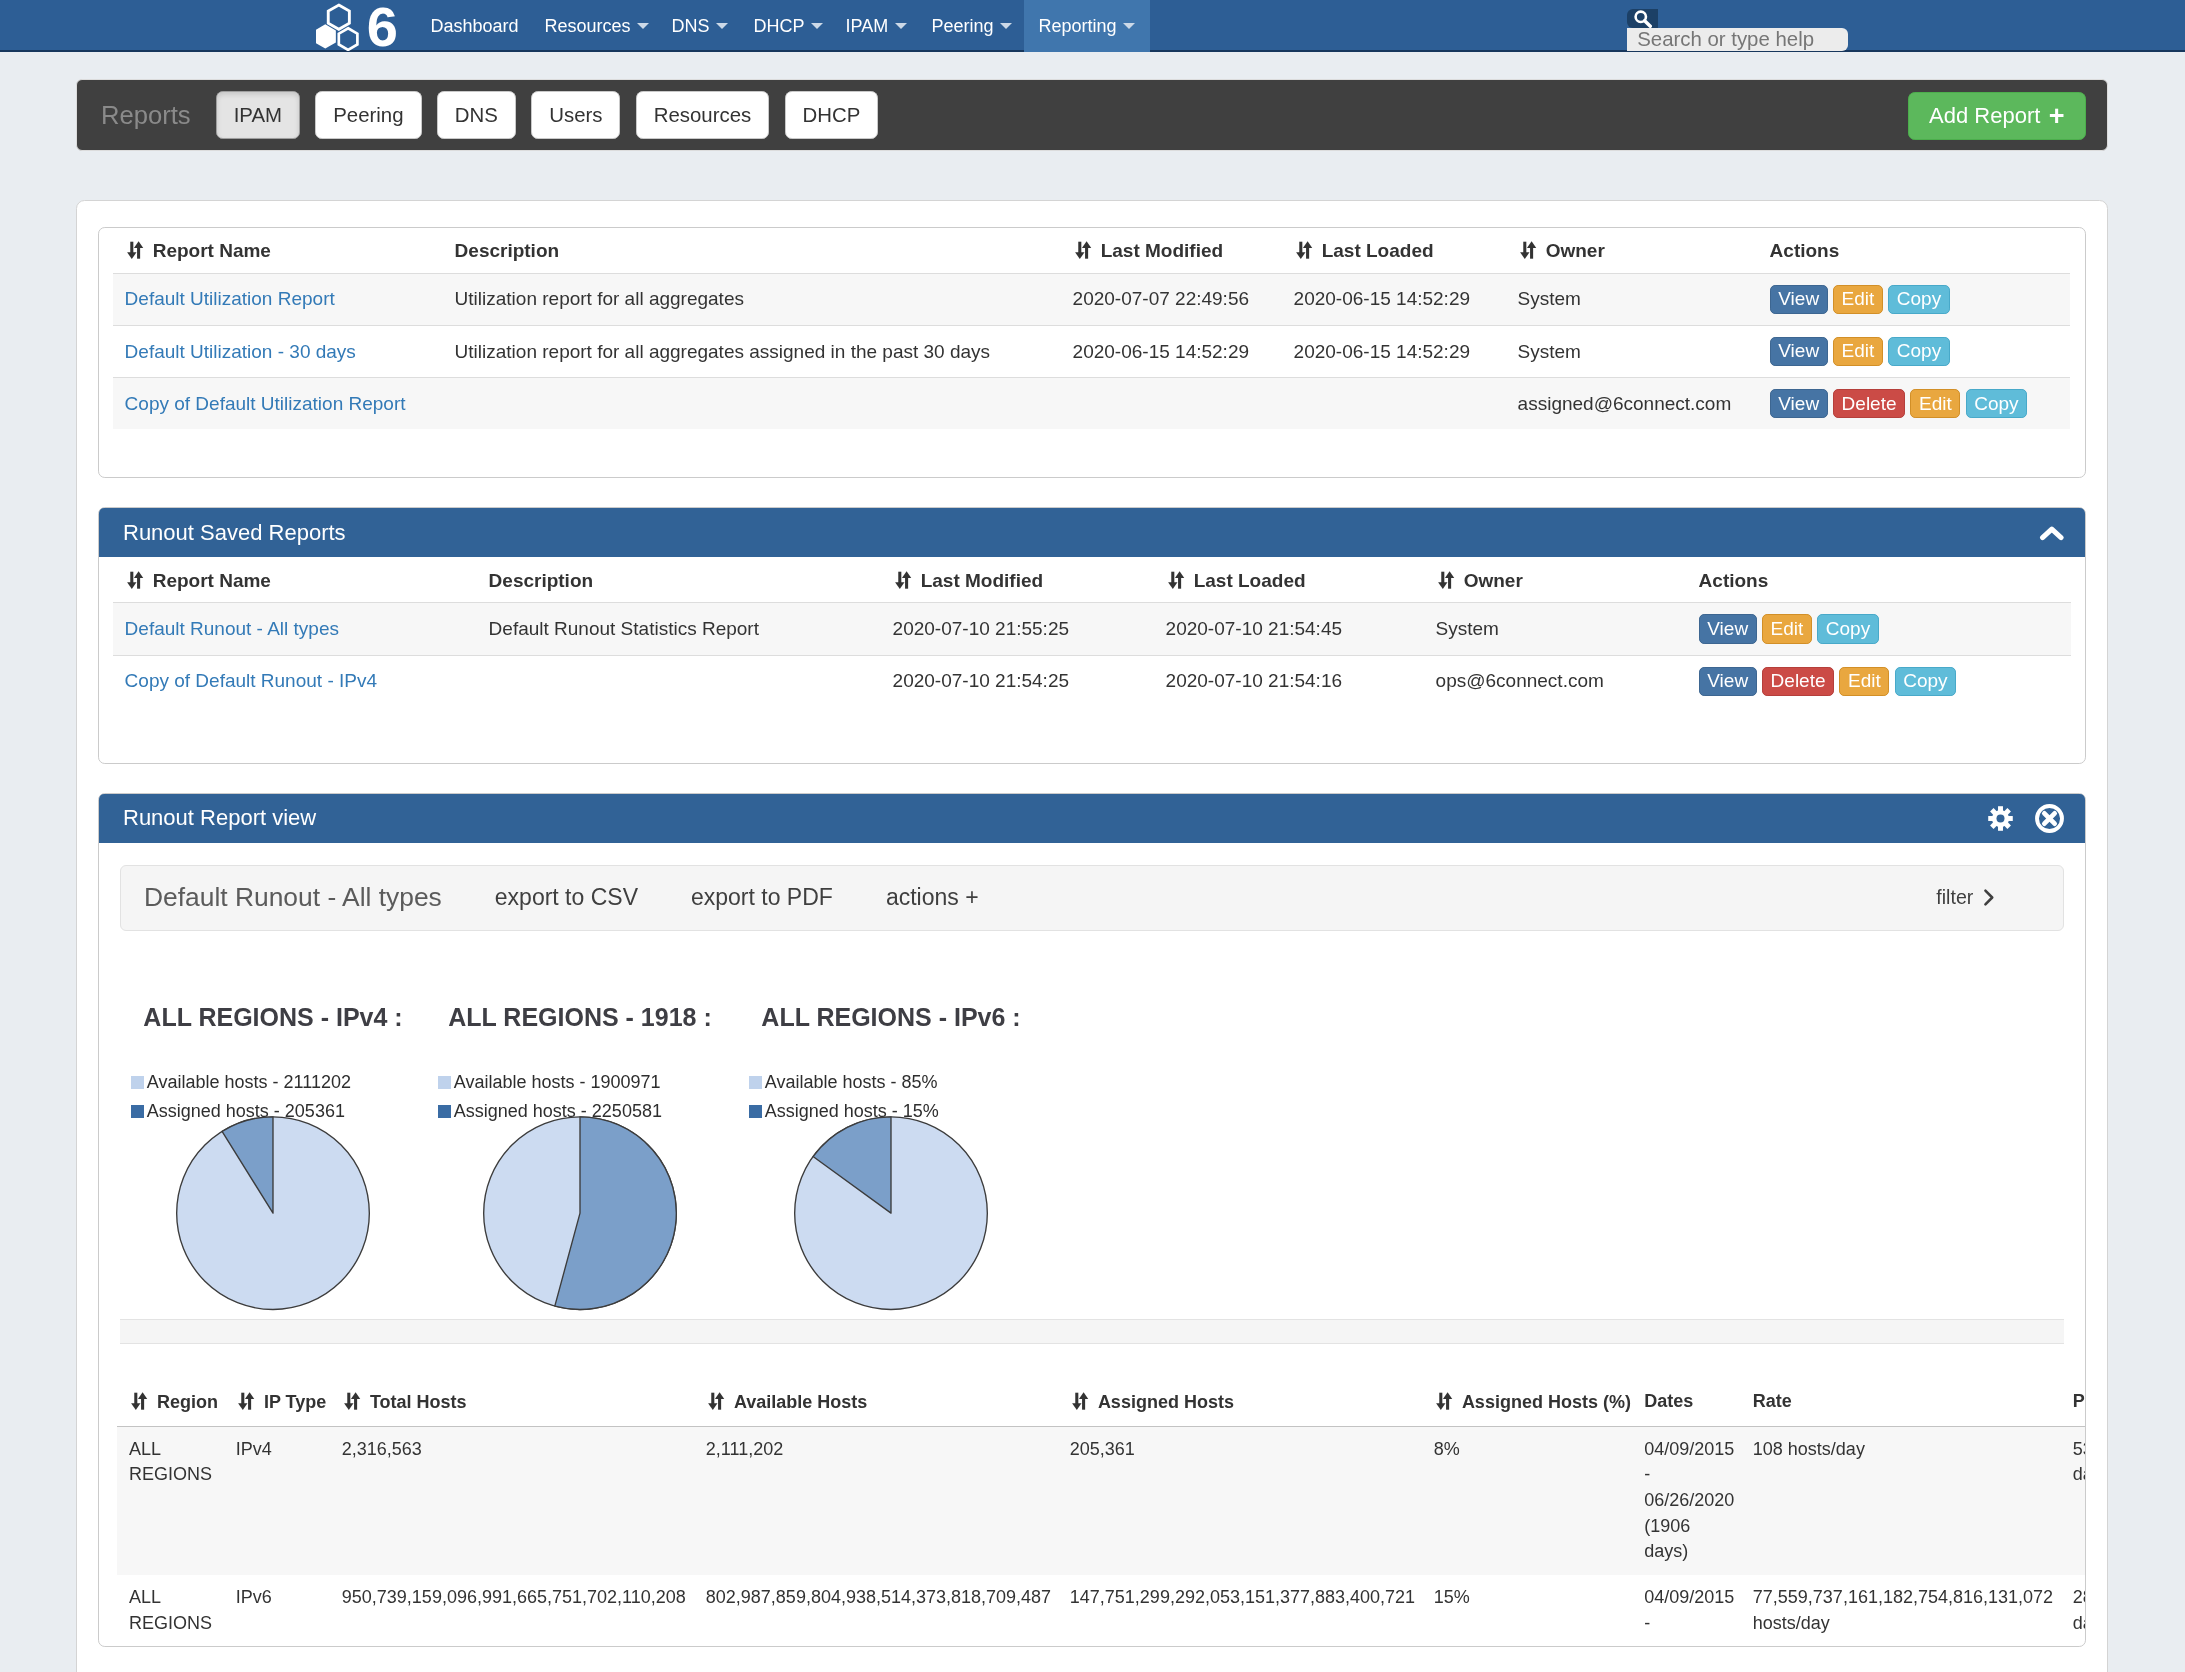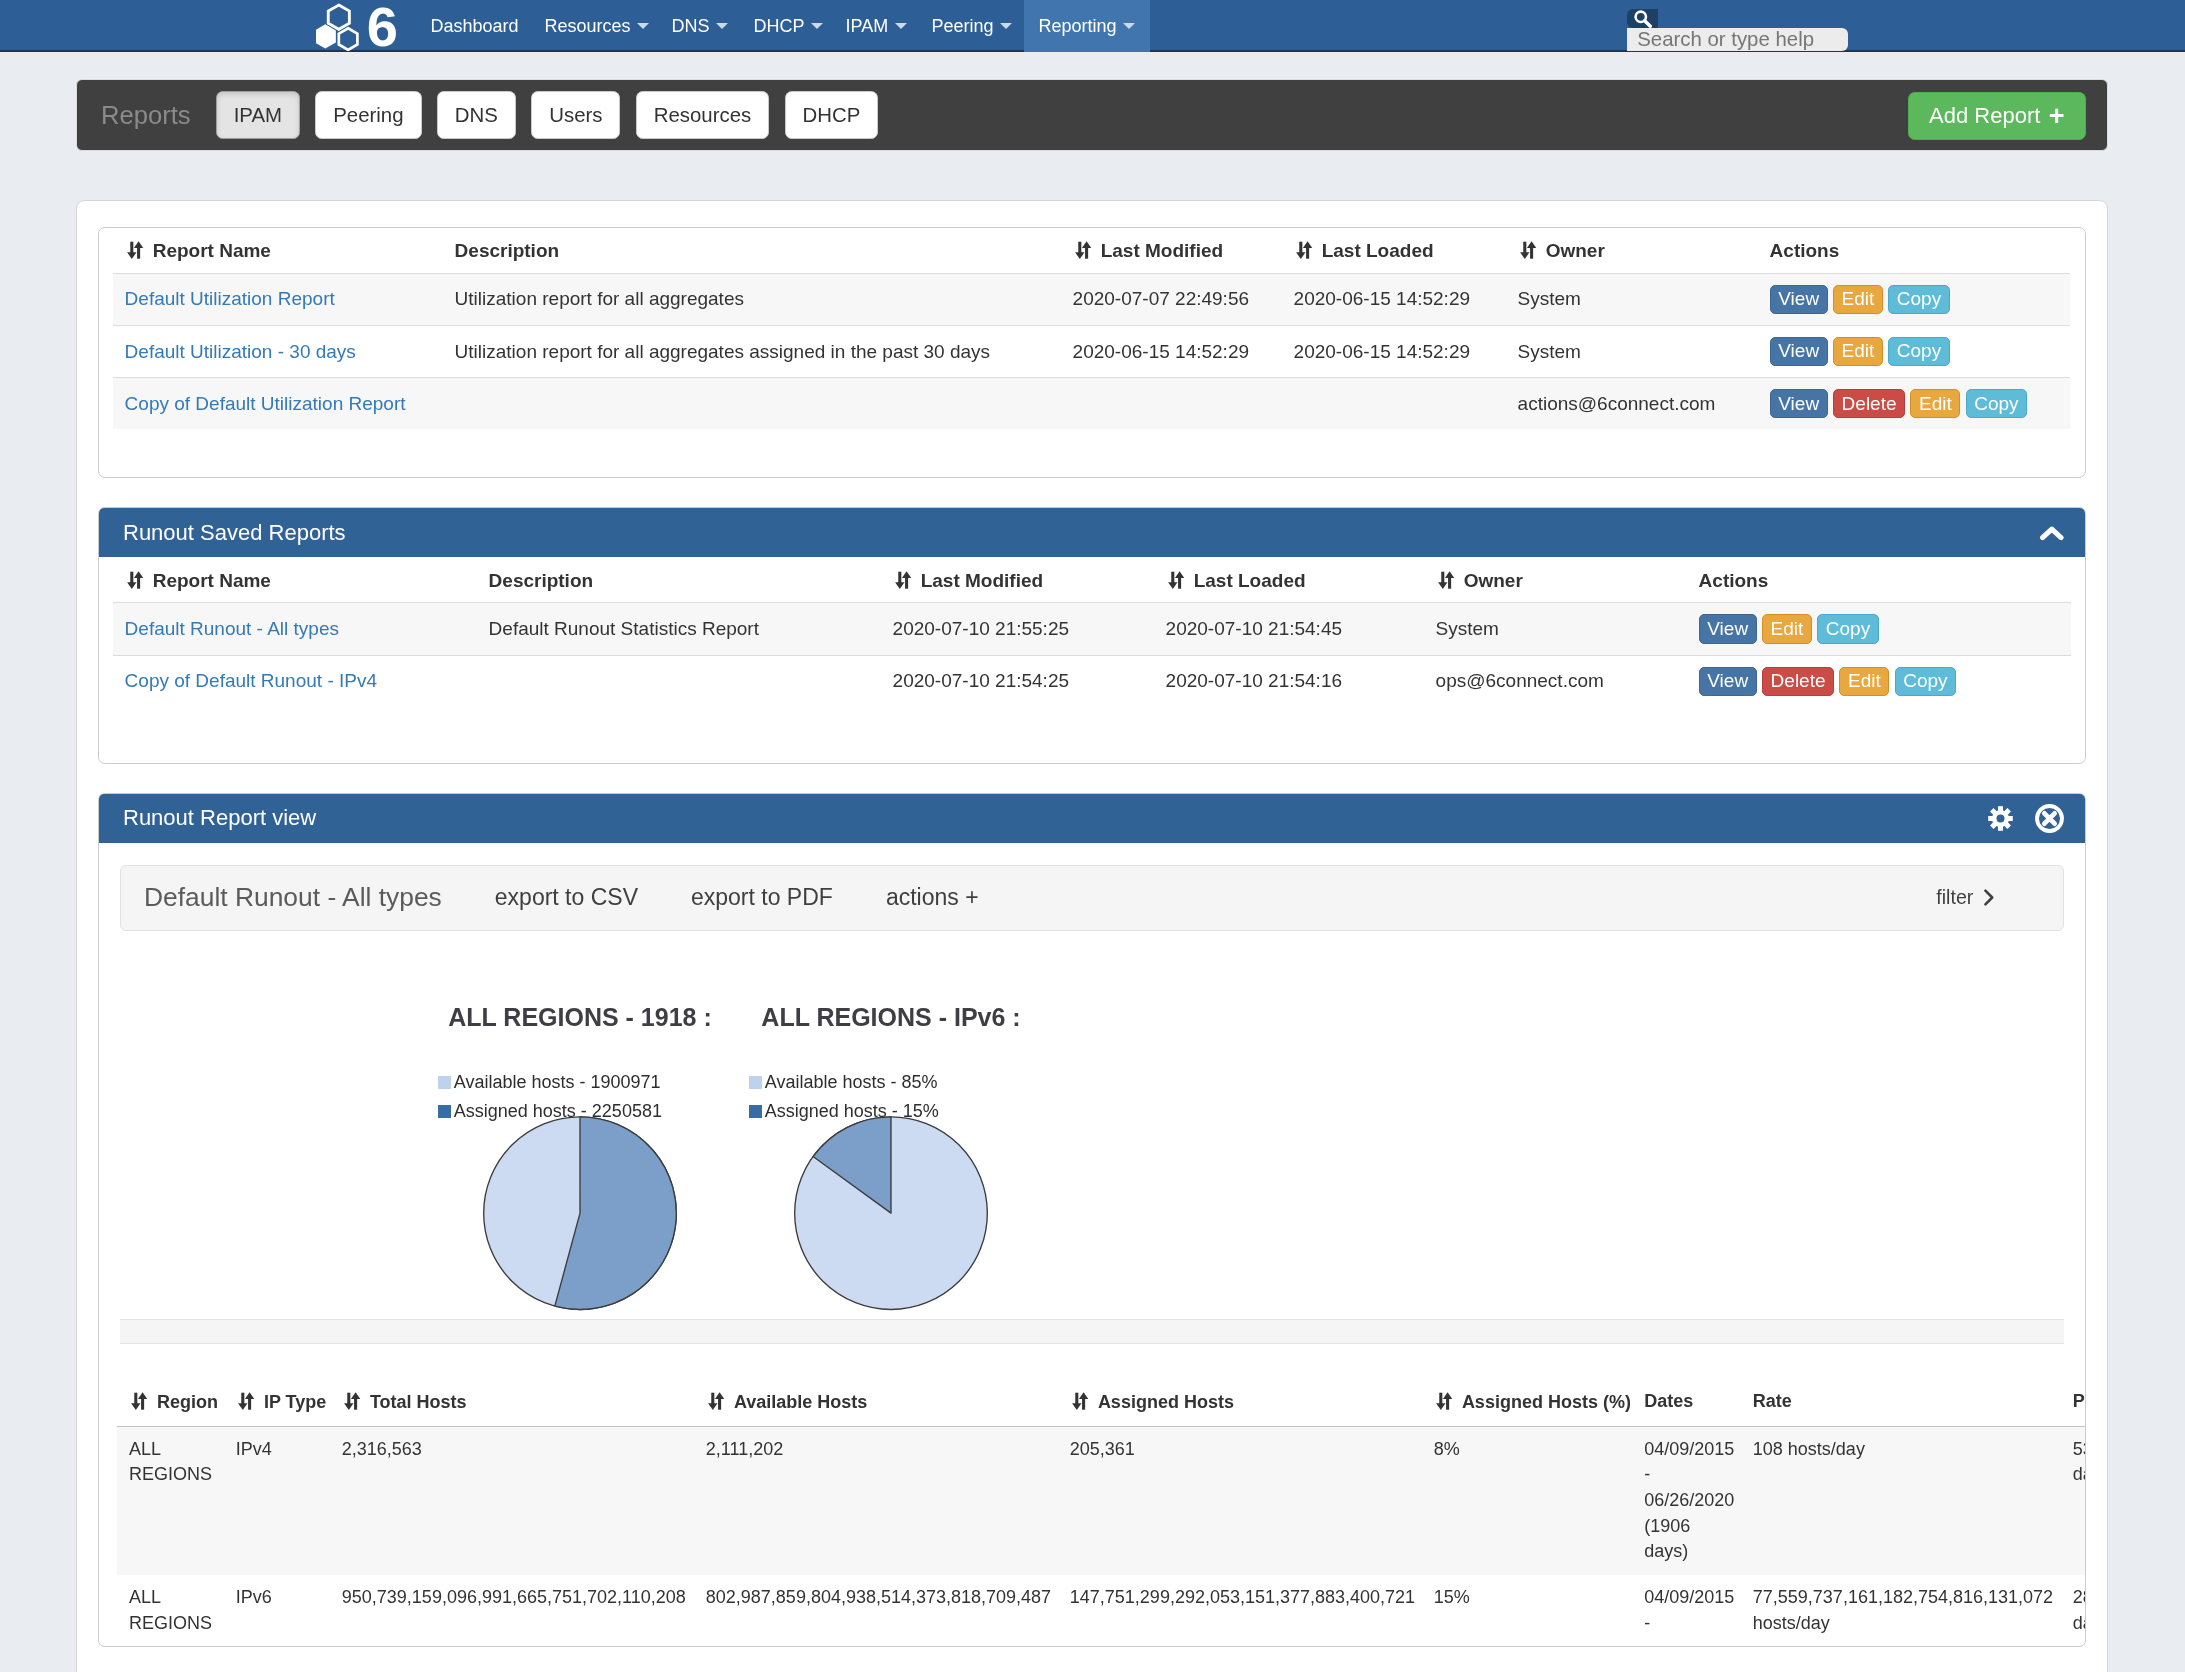--- a/index.html
+++ b/index.html
@@ -215,21 +215,21 @@
               <td><span>2020-06-15 14:52:29</span></td>
               <td><span>2020-06-15 14:52:29</span></td>
               <td><span>System</span></td>
               <td><span class="abtn abtn-view">View</span><span class="abtn abtn-edit">Edit</span><span class="abtn abtn-copy">Copy</span></td>
             </tr>
             <tr>
               <td><a>Copy of Default Utilization Report</a></td>
               <td><span></span></td>
               <td><span></span></td>
               <td><span></span></td>
-              <td><span>actions@6connect.com</span></td>
+              <td><span>assigned@6connect.com</span></td>
               <td><span class="abtn abtn-view">View</span><span class="abtn abtn-delete">Delete</span><span class="abtn abtn-edit">Edit</span><span class="abtn abtn-copy">Copy</span></td>
             </tr>
           </tbody>
         </table>
     </div>
   </div>
 
   <div class="panel panel-runout">
     <div class="panel-header">
       <span>Runout Saved Reports</span>
@@ -341,20 +341,37 @@
         <span class="rv-link">actions +</span>
         <span class="rv-filter">
           <span>filter</span>
           <svg width="12.8" height="19" viewBox="0 0 15 22">
             <polyline points="4,3 12,11 4,19" fill="none" stroke="#3f3f3f" stroke-width="3" stroke-linecap="round" stroke-linejoin="round"></polyline>
           </svg>
         </span>
       </div>
 
       <div class="charts-row" id="charts-row">
+          <div class="chart-block" style="left: 18px;">
+            <div class="ctitle">ALL REGIONS - IPv4 :</div>
+            <div class="legend">
+              <div class="legend-row">
+                <span class="legend-sq" style="background: rgb(191, 210, 236);"></span>
+                <span>Available hosts - 2111202</span>
+              </div>
+              <div class="legend-row">
+                <span class="legend-sq" style="background: rgb(58, 108, 164);"></span>
+                <span>Assigned hosts - 205361</span>
+              </div>
+            </div>
+            <svg width="312" height="198" class="pie-svg" viewBox="0 0 366 232">
+              <circle cx="183" cy="115" r="113" fill="#ccdbf1" stroke="#3c3c3c" stroke-width="1.6"></circle>
+              <path d="M 183,115 L 123.26,19.08 A 113,113 0 0 1 183.00,2.00 Z" fill="#7b9fc9" stroke="#3c3c3c" stroke-width="1.6" stroke-linejoin="round"></path>
+            </svg>
+          </div>
           <div class="chart-block" style="left: 325px;">
             <div class="ctitle">ALL REGIONS - 1918 :</div>
             <div class="legend">
               <div class="legend-row">
                 <span class="legend-sq" style="background: rgb(191, 210, 236);"></span>
                 <span>Available hosts - 1900971</span>
               </div>
               <div class="legend-row">
                 <span class="legend-sq" style="background: rgb(58, 108, 164);"></span>
                 <span>Assigned hosts - 2250581</span>

